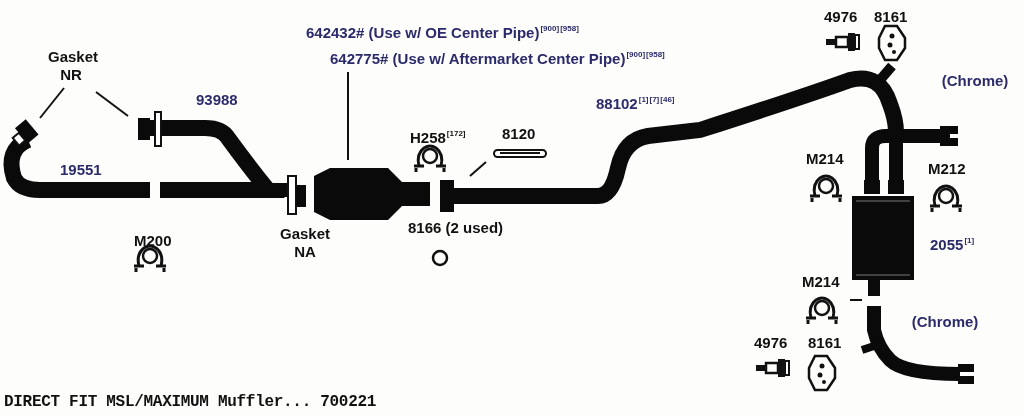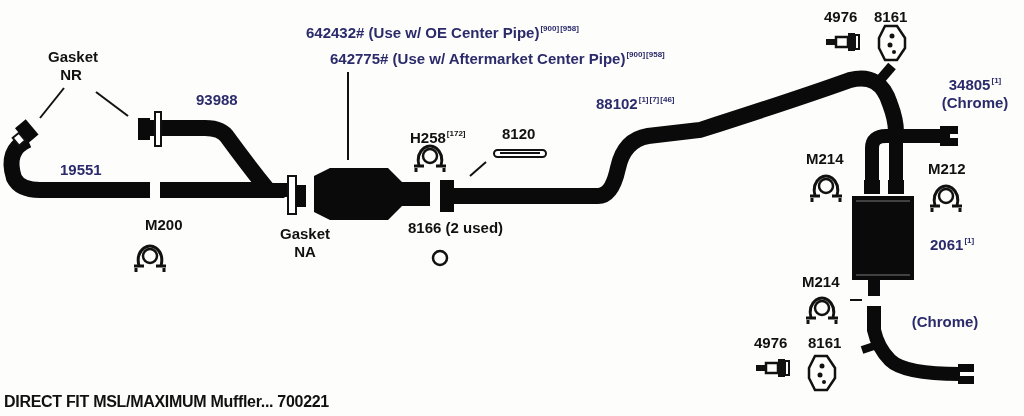--- a/index.html
+++ b/index.html
@@ -2,21 +2,21 @@
 <html><head>
 <meta charset="utf-8">
 <style>
   html, body { margin:0; padding:0; background:#fdfdfb; }
   body { width:1024px; height:416px; position:relative; overflow:hidden; font-family:"Liberation Sans", sans-serif; }
   #diagram { position:absolute; left:0; top:0; width:1024px; height:416px; }
   .lbl { position:absolute; font-weight:bold; font-size:15px; color:#111; line-height:18px; white-space:nowrap; }
   .pn { color:#2b2b6b; }
   .c { text-align:center; }
   sup { font-size:8px; vertical-align:7px; font-weight:bold; margin-left:1px;text-align:right; }
-  .title { position:absolute; left:4px; top:393px; font-weight:bold; font-size:16px; color:#111; letter-spacing:-0.3px; }
+  .title { position:absolute; left:4px; top:393px; font-weight:bold; font-size:16px; color:#111; letter-spacing:-0.3px;font-family:Liberation Mono, monospace; }
 </style>
 </head>
 <body>
 
 <svg id="diagram" viewBox="0 0 1024 416" xmlns="http://www.w3.org/2000/svg">
   <defs>
     <g id="clamp">
       <path d="M-11,10 Q-14,-2 -6,-8 Q0,-12 6,-8 Q14,-2 11,10" fill="none" stroke="#111" stroke-width="3"></path>
       <circle cx="0" cy="0" r="7" fill="none" stroke="#111" stroke-width="2.5"></circle>
       <path d="M-16,10 L-6,10 M6,10 L16,10" stroke="#111" stroke-width="3"></path>
@@ -105,44 +105,43 @@
   <use href="#bolt" x="776" y="368"></use>
   <use href="#isolator" x="823" y="372"></use>
 </svg>
 
 <div class="lbl c" style="left:48px;top:48px;width:46px;">
   <div>Gasket</div>
   <div>NR</div>
 </div>
 <div class="lbl pn" style="left:196px;top:91px;">93988</div>
 <div class="lbl pn" style="left:60px;top:161px;">19551</div>
-<div class="lbl" style="left:134px;top:216px;margin-left:11px;">M200</div>
+<div class="lbl" style="left:134px;top:232px;">M200</div>
 <div class="lbl c" style="left:280px;top:225px;width:50px;">
   <div>Gasket</div>
   <div>NA</div>
 </div>
 
 <div class="lbl pn" style="left:306px;top:20px;"><span>642432#</span><span> (Use w/ OE Center Pipe)</span><sup>[900]</sup><sup>[958]</sup></div>
 <div class="lbl pn" style="left:306px;top:46px;margin-left:24px;"><span>642775#</span><span> (Use w/ Aftermarket Center Pipe)</span><sup>[900]</sup><sup>[958]</sup></div>
 
 <div class="lbl" style="left:410px;top:125px;"><span>H258</span><sup>[172]</sup></div>
 <div class="lbl" style="left:502px;top:125px;">8120</div>
 <div class="lbl" style="left:408px;top:219px;"><span>8166</span><span> (2 used)</span></div>
 
 <div class="lbl pn" style="left:596px;top:91px;"><span>88102</span><sup>[1]</sup><sup>[7]</sup><sup>[46]</sup></div>
 
 <div class="lbl" style="left:824px;top:8px;">4976</div>
 <div class="lbl" style="left:874px;top:8px;">8161</div>
 <div class="lbl pn c" style="left:930px;top:72px;width:90px;">
-  <div><span>34805</span><sup>[1]</sup></div>
   <div>(Chrome)</div>
 </div>
 <div class="lbl" style="left:806px;top:150px;">M214</div>
 <div class="lbl" style="left:928px;top:160px;">M212</div>
-<div class="lbl pn" style="left:930px;top:232px;"><span>2061</span><sup>[1]</sup></div>
+<div class="lbl pn" style="left:930px;top:232px;"><span>2055</span><sup>[1]</sup></div>
 <div class="lbl" style="left:802px;top:273px;">M214</div>
 <div class="lbl pn c" style="left:900px;top:313px;width:90px;">
   <div>(Chrome)</div>
 </div>
 <div class="lbl" style="left:754px;top:334px;">4976</div>
 <div class="lbl" style="left:808px;top:334px;">8161</div>
 
 <div class="title">DIRECT FIT MSL/MAXIMUM Muffler... 700221</div>
 
 </body></html>

